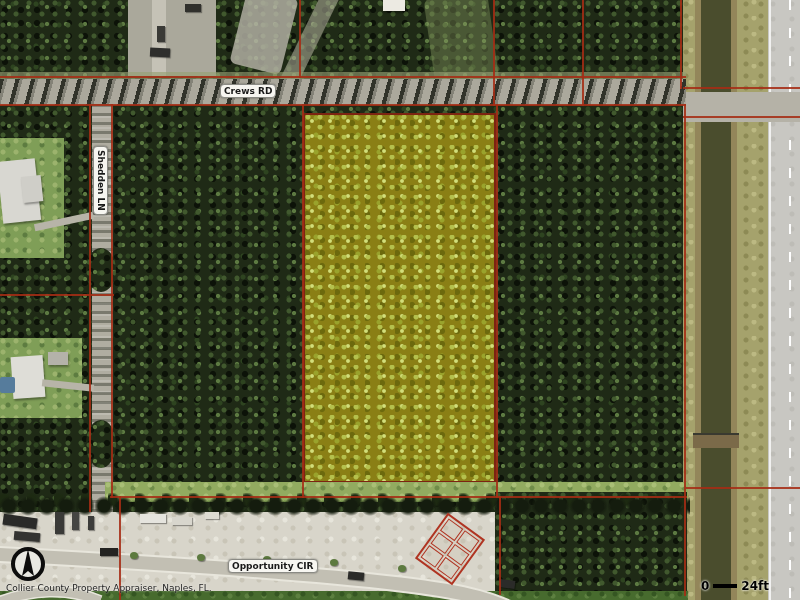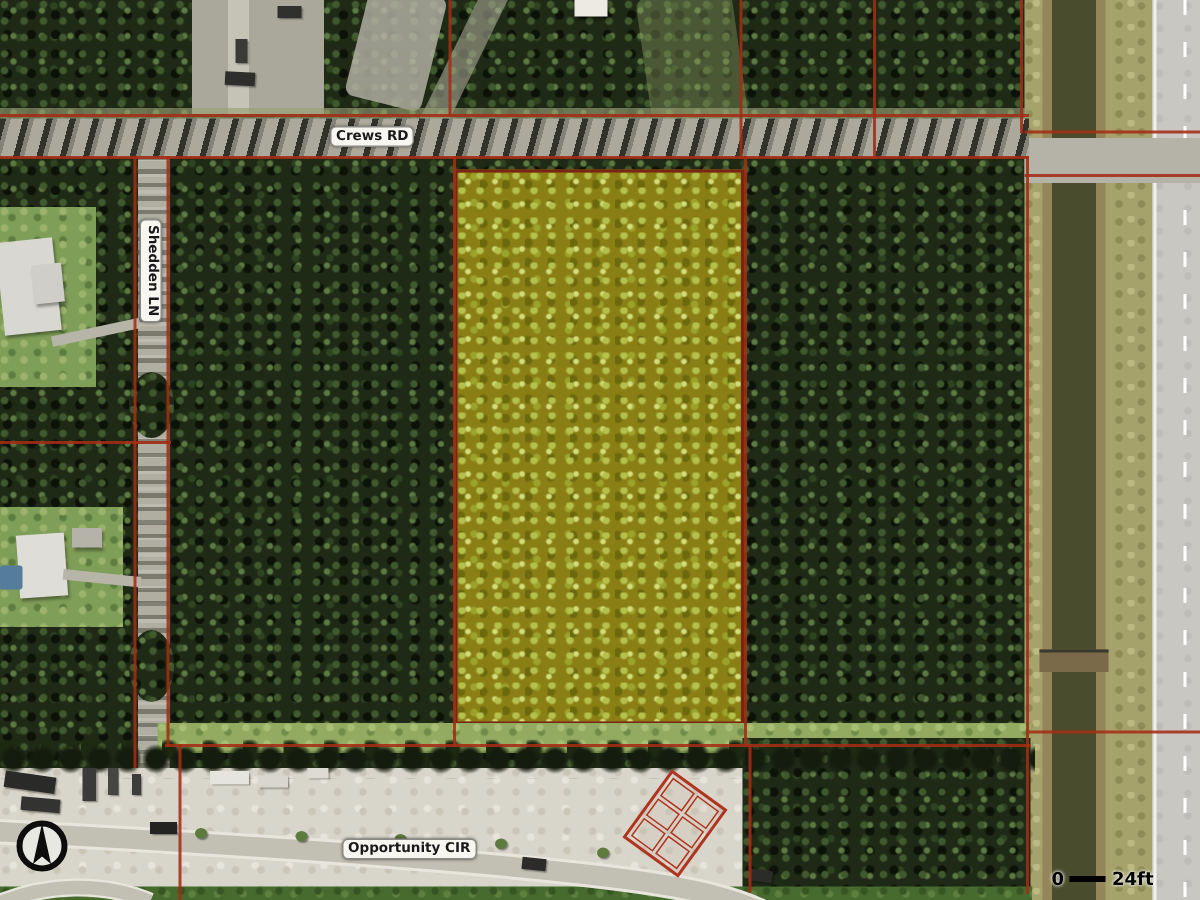--- a/index.html
+++ b/index.html
@@ -180,14 +180,15 @@
     <circle cx="18" cy="19" r="15" fill="#e8e8e2" stroke="#0d0d0d" stroke-width="4"></circle>
     <path d="M18 4 L24 31 L18 26 L12 31 Z" fill="#0d0d0d"></path>
   </svg>
 
   <div id="scale-bar">
     <span>0</span>
     <span id="scale-dash"></span>
     <span>24ft</span>
   </div>
 
+  <div id="attribution">Collier County Property Appraiser, Naples, FL.</div>
 
 </div>
 
 </body></html>

